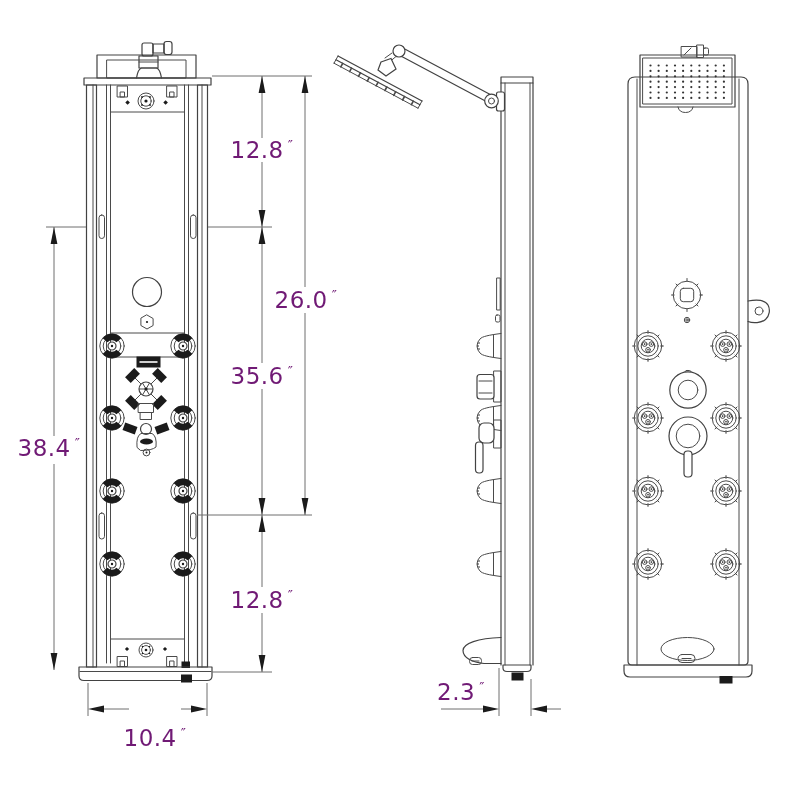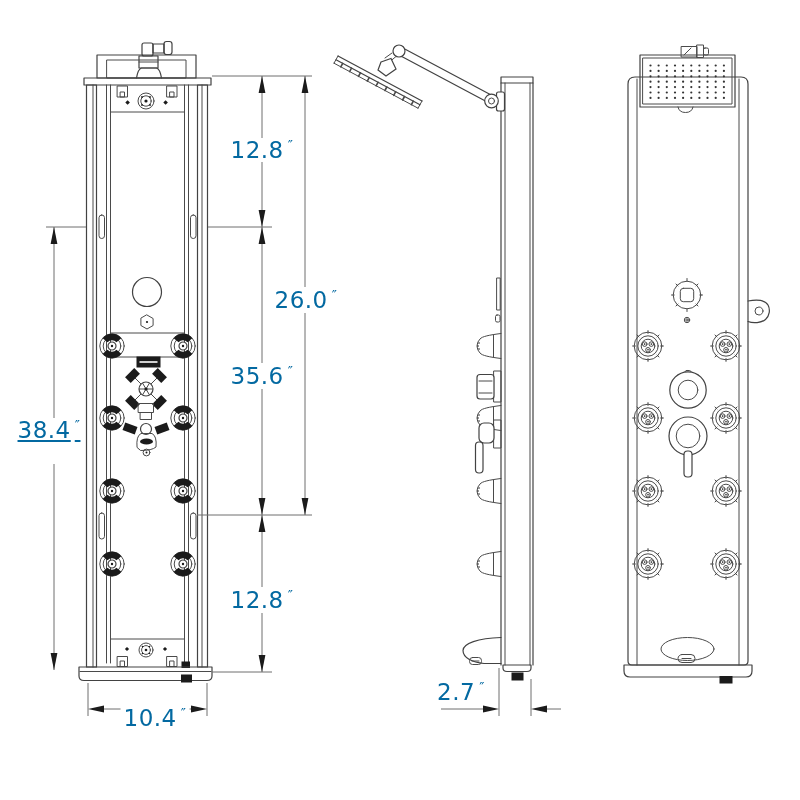--- a/index.html
+++ b/index.html
@@ -1,20 +1,20 @@
 <!DOCTYPE html>
 <html><head>
 <meta charset="utf-8">
 <style>
   html,body{margin:0;padding:0;background:#fff;}
   #stage{position:relative;width:800px;height:800px;background:#fff;overflow:hidden;
          font-family:"DejaVu Sans","Liberation Sans",sans-serif;}
   #stage svg{position:absolute;left:0;top:0;}
   .dim-label{position:absolute;transform:translate(-50%,-50%);background:#fff;
-             padding:0 3px;font-size:23px;color:#0369a1;letter-spacing:.5px;
+             padding:0 3px;font-size:23px;color:#701a75;letter-spacing:.5px;
              white-space:nowrap;line-height:1;}
   .dim-label .unit{font-size:14px;vertical-align:8px;margin-left:4px;}
   
   .ln{stroke:#424242;fill:none;stroke-width:1.2;stroke-linejoin:round;stroke-linecap:round;}
   .lt{stroke:#4a4a4a;fill:none;stroke-width:1;stroke-linejoin:round;stroke-linecap:round;}
   .fw{stroke:#424242;fill:#fff;stroke-width:1.2;}
   .bk{fill:#1b1b1b;stroke:none;}
   .dim{stroke:#6f6f6f;fill:none;stroke-width:1;}
   .arr{fill:#1b1b1b;stroke:none;}
 </style>
@@ -452,22 +452,22 @@
 </div>
 <div class="dim-label" style="left:306px;top:300px;">
   <span>26.0</span><span class="unit">″</span>
 </div>
 <div class="dim-label" style="left:262px;top:376px;">
   <span>35.6</span><span class="unit">″</span>
 </div>
 <div class="dim-label" style="left:262px;top:600px;">
   <span>12.8</span><span class="unit">″</span>
 </div>
-<div class="dim-label" style="left:49px;top:430px;text-decoration:underline;">
+<div class="dim-label" style="left:49px;top:448px;">
   <span>38.4</span><span class="unit">″</span>
 </div>
-<div class="dim-label" style="left:155px;top:718px;">
+<div class="dim-label" style="left:155px;top:738px;">
   <span>10.4</span><span class="unit">″</span>
 </div>
 <div class="dim-label" style="left:461px;top:692px;">
-  <span>2.7</span><span class="unit">″</span>
+  <span>2.3</span><span class="unit">″</span>
 </div>
 </div>
 
 </body></html>

